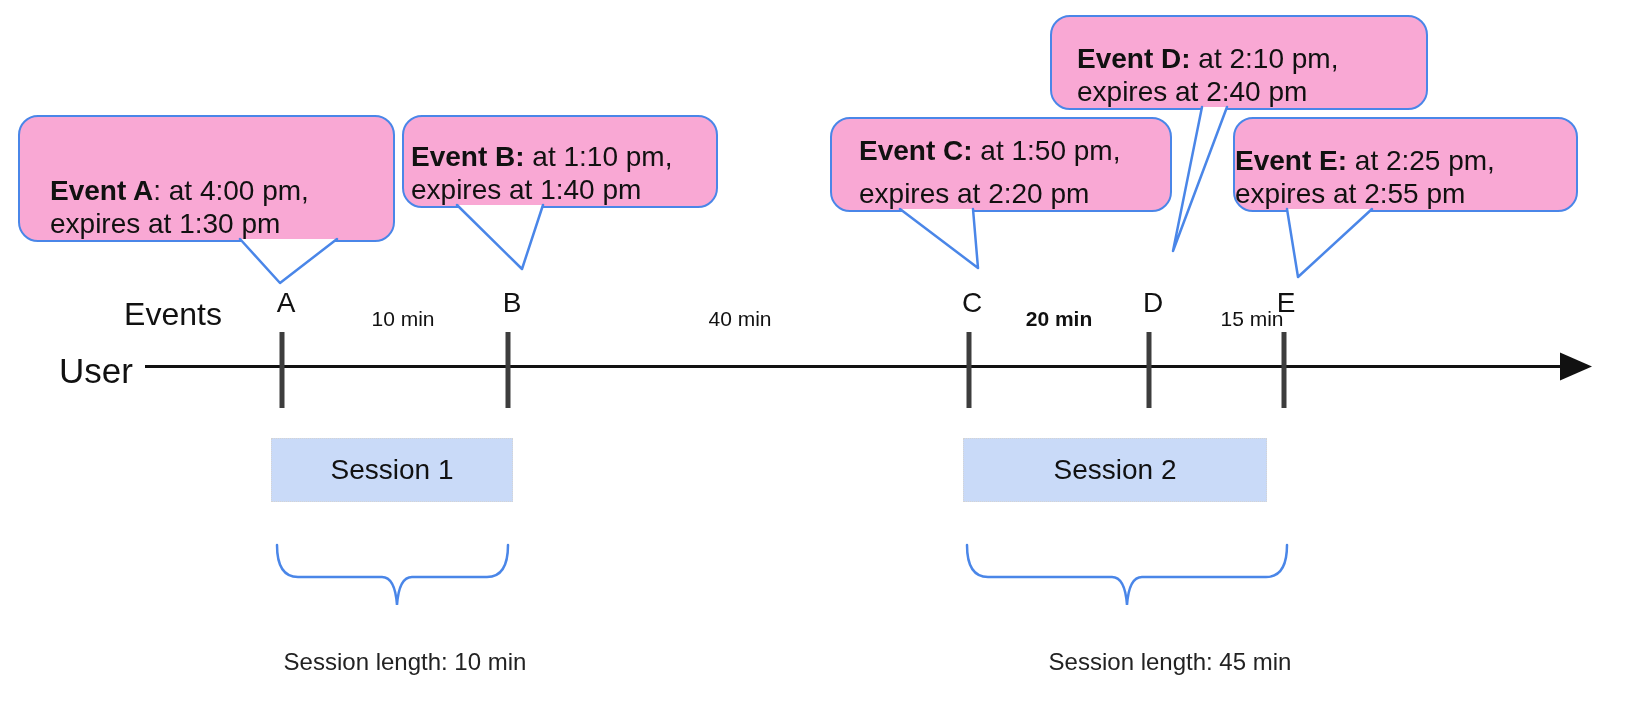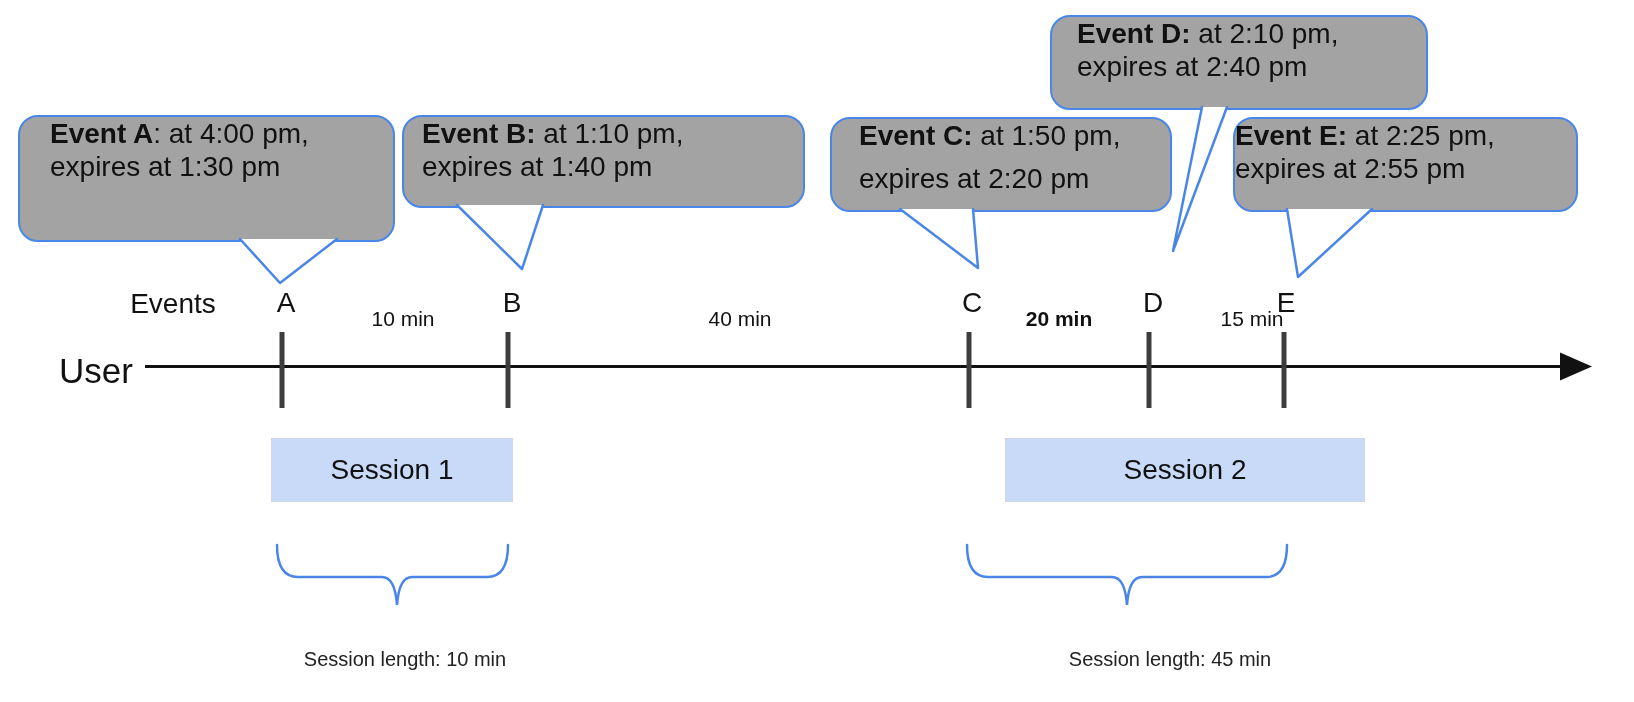--- a/index.html
+++ b/index.html
@@ -8,26 +8,26 @@
     width: 1634px;
     height: 702px;
     background: #ffffff;
     font-family: "Liberation Sans", "DejaVu Sans", sans-serif;
     color: var(--ink, #111111);
     overflow: hidden;
   }
   .callout {
     position: absolute;
     box-sizing: border-box;
-    background: #a3a3a3;
+    background: #f9a8d4;
     border: 2.5px solid var(--accent, #4a86e8);
     border-radius: 20px;
     display: flex;
     flex-direction: column;
-    justify-content: flex-start;
+    justify-content: flex-end;
     font-size: 28px;
     line-height: 33px;
     white-space: nowrap;
   }
   .callout .b { font-weight: bold; }
   svg.tail, svg.brace, svg.axis { position: absolute; overflow: visible; }
   svg.tail path {
     fill: #ffffff;
     stroke: var(--accent, #4a86e8);
     stroke-width: 2.5;
@@ -42,50 +42,50 @@
   }
   svg.axis .base { stroke: var(--ink, #111111); stroke-width: 3; }
   svg.axis .head { fill: var(--ink, #111111); }
   svg.axis .tick { stroke: var(--tick, #3d3d3d); stroke-width: 5; }
   .abs-center {
     position: absolute;
     transform: translateX(-50%);
     white-space: nowrap;
     line-height: 1.15;
   }
-  .row-label   { font-size: 28px; }
+  .row-label   { font-size: 32px; margin-top: 8px; }
   .axis-label  { font-size: 35px; }
   .marker      { font-size: 28px; }
   .interval    { font-size: 21px; }
   .session-box {
     position: absolute;
     box-sizing: border-box;
     background: var(--session_fill, #c9daf8);
     border: 1px dotted #d4d4d4;
     display: flex;
     align-items: center;
     justify-content: center;
     font-size: 28px;
   }
-  .length-label { font-size: 20px; color: #222222; }
+  .length-label { font-size: 24px; color: #222222; }
 </style>
 </head>
 <body>
 
 <div class="canvas">
 
   <div class="callout" style="left:18px; top:115px; width:377px; height:127px; padding-left:30px;">
     <div><span class="b">Event A</span><span>: at 4:00 pm,</span></div>
     <div>expires at 1:30 pm</div>
   </div>
   <svg class="tail" style="left:233px; top:239px;" width="112" height="52" viewBox="0 0 112 52">
     <path d="M 7,0 L 47,44 L 104,0"></path>
   </svg>
 
-  <div class="callout" style="left:402px; top:115px; width:403px; height:93px; padding-left:18px;">
+  <div class="callout" style="left:402px; top:115px; width:316px; height:93px; padding-left:7px;">
     <div><span class="b">Event B:</span><span> at 1:10 pm,</span></div>
     <div>expires at 1:40 pm</div>
   </div>
   <svg class="tail" style="left:450px; top:205px;" width="100" height="70" viewBox="0 0 100 70">
     <path d="M 7,0 L 72,64 L 93,0"></path>
   </svg>
 
   <div class="callout" style="left:830px; top:117px; width:342px; height:95px; padding-left:27px;gap:10px;">
     <div><span class="b">Event C:</span><span> at 1:50 pm,</span></div>
     <div>expires at 2:20 pm</div>
@@ -130,21 +130,21 @@
   <span class="abs-center marker" style="left:1286px; top:287px;">E</span>
 
   <span class="abs-center interval" style="left:403px;  top:307px;">10 min</span>
   <span class="abs-center interval" style="left:740px;  top:307px;">40 min</span>
   <span class="abs-center interval" style="left:1059px; top:307px;font-weight:bold;">20 min</span>
   <span class="abs-center interval" style="left:1252px; top:307px;">15 min</span>
 
   <div class="session-box" style="left:271px; top:438px; width:242px; height:64px;">
     <span>Session 1</span>
   </div>
-  <div class="session-box" style="left:963px; top:438px; width:360px; height:64px;margin-left:42px;">
+  <div class="session-box" style="left:963px; top:438px; width:304px; height:64px;">
     <span>Session 2</span>
   </div>
 
   <svg class="brace" style="left:270px; top:540px;" width="250" height="72" viewBox="0 0 250 72">
     <path d="M 7,5 Q 7,37 28,37 L 112,37 Q 125,37 127,65 Q 129,37 142,37 L 217,37 Q 238,37 238,5"></path>
   </svg>
   <svg class="brace" style="left:958px; top:540px;" width="340" height="72" viewBox="0 0 340 72">
     <path d="M 9,5 Q 9,37 30,37 L 154,37 Q 167,37 169,65 Q 171,37 184,37 L 308,37 Q 329,37 329,5"></path>
   </svg>
 

